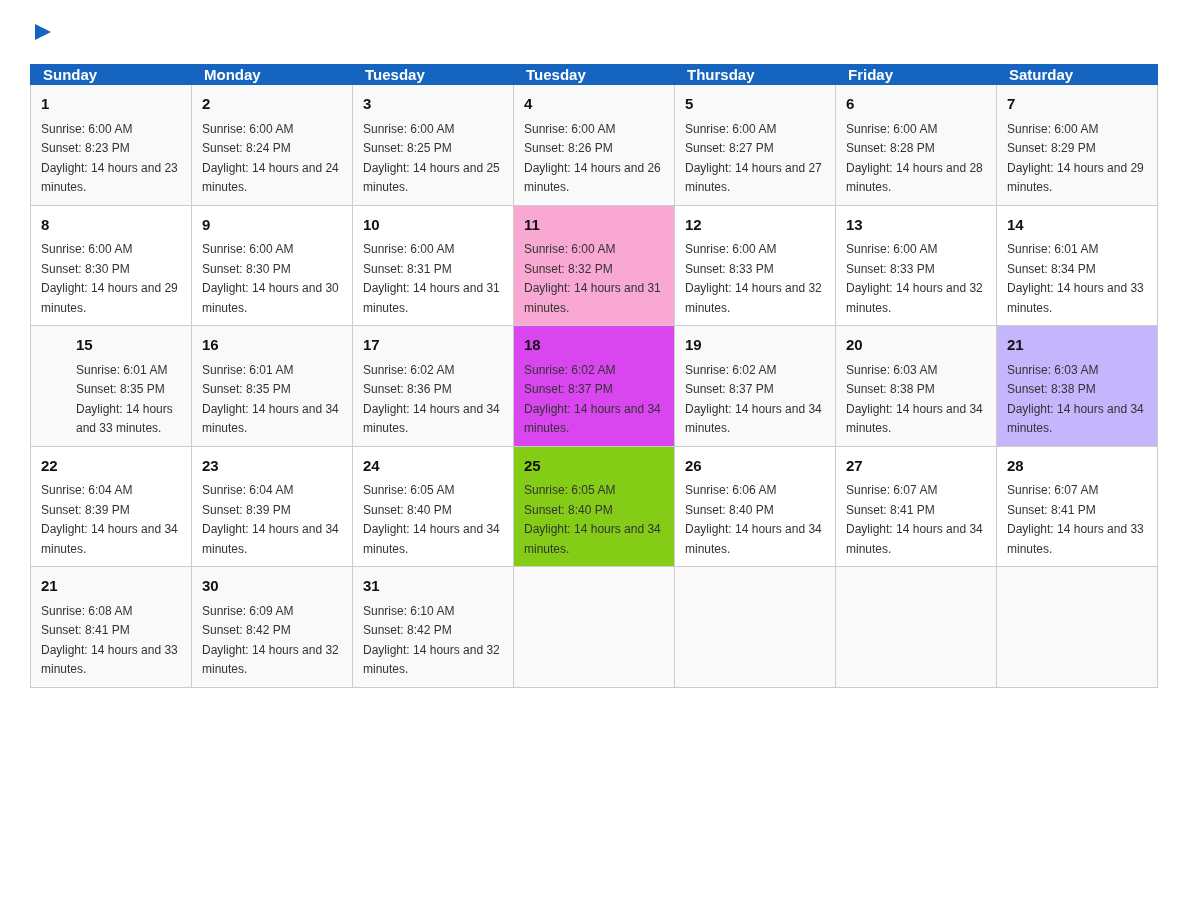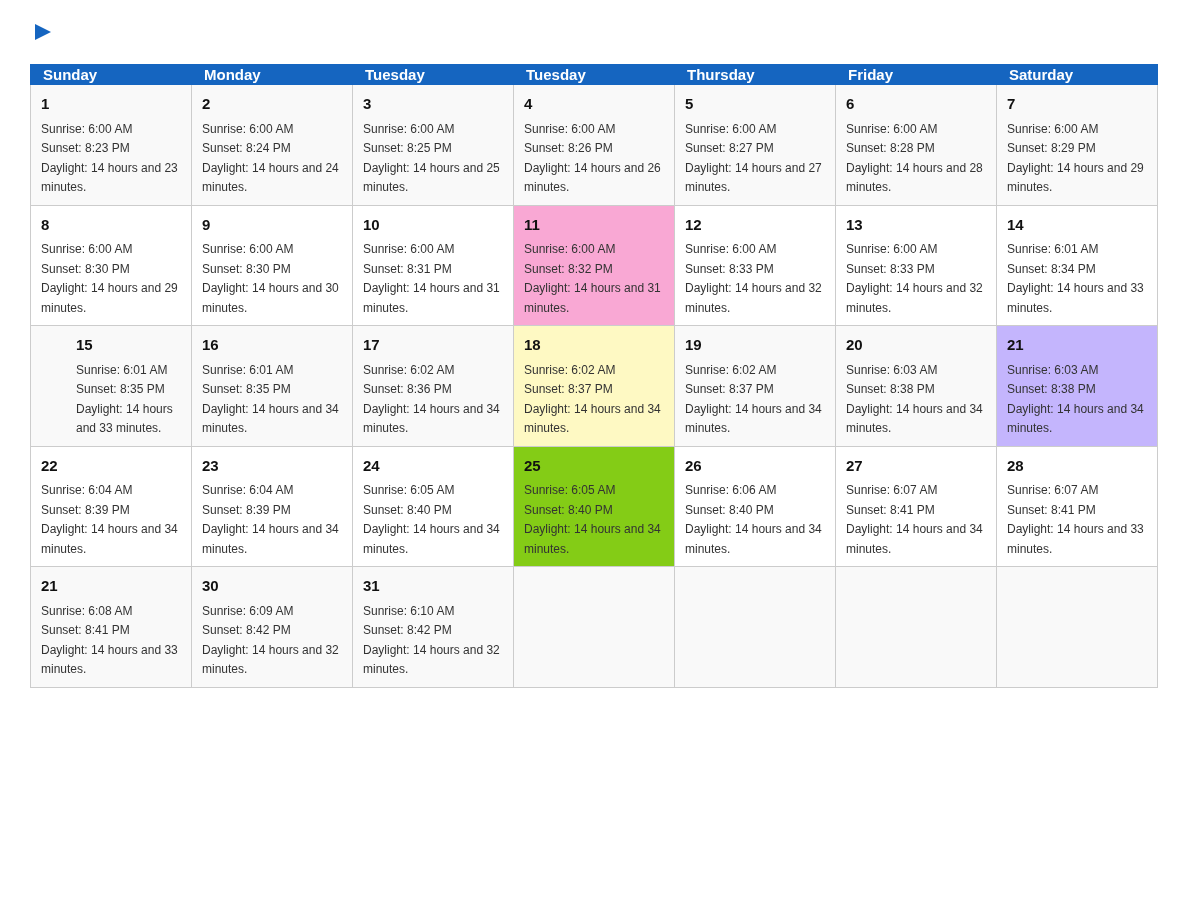--- a/index.html
+++ b/index.html
@@ -197,21 +197,21 @@
         <span class="day-info">Sunrise: 6:01 AM<br>Sunset: 8:35 PM<br>Daylight: 14 hours and 33 minutes.</span>
       </td>
         <td style="background-color: rgb(249, 249, 249);">
         <span class="day-num">16</span>
         <span class="day-info">Sunrise: 6:01 AM<br>Sunset: 8:35 PM<br>Daylight: 14 hours and 34 minutes.</span>
       </td>
         <td style="background-color: rgb(249, 249, 249);">
         <span class="day-num">17</span>
         <span class="day-info">Sunrise: 6:02 AM<br>Sunset: 8:36 PM<br>Daylight: 14 hours and 34 minutes.</span>
       </td>
-        <td style="background-color: #fef9c3;">
+        <td style="background-color: #d946ef;">
         <span class="day-num">18</span>
         <span class="day-info">Sunrise: 6:02 AM<br>Sunset: 8:37 PM<br>Daylight: 14 hours and 34 minutes.</span>
       </td>
         <td style="background-color: rgb(249, 249, 249);">
         <span class="day-num">19</span>
         <span class="day-info">Sunrise: 6:02 AM<br>Sunset: 8:37 PM<br>Daylight: 14 hours and 34 minutes.</span>
       </td>
         <td style="background-color: rgb(249, 249, 249);">
         <span class="day-num">20</span>
         <span class="day-info">Sunrise: 6:03 AM<br>Sunset: 8:38 PM<br>Daylight: 14 hours and 34 minutes.</span>

